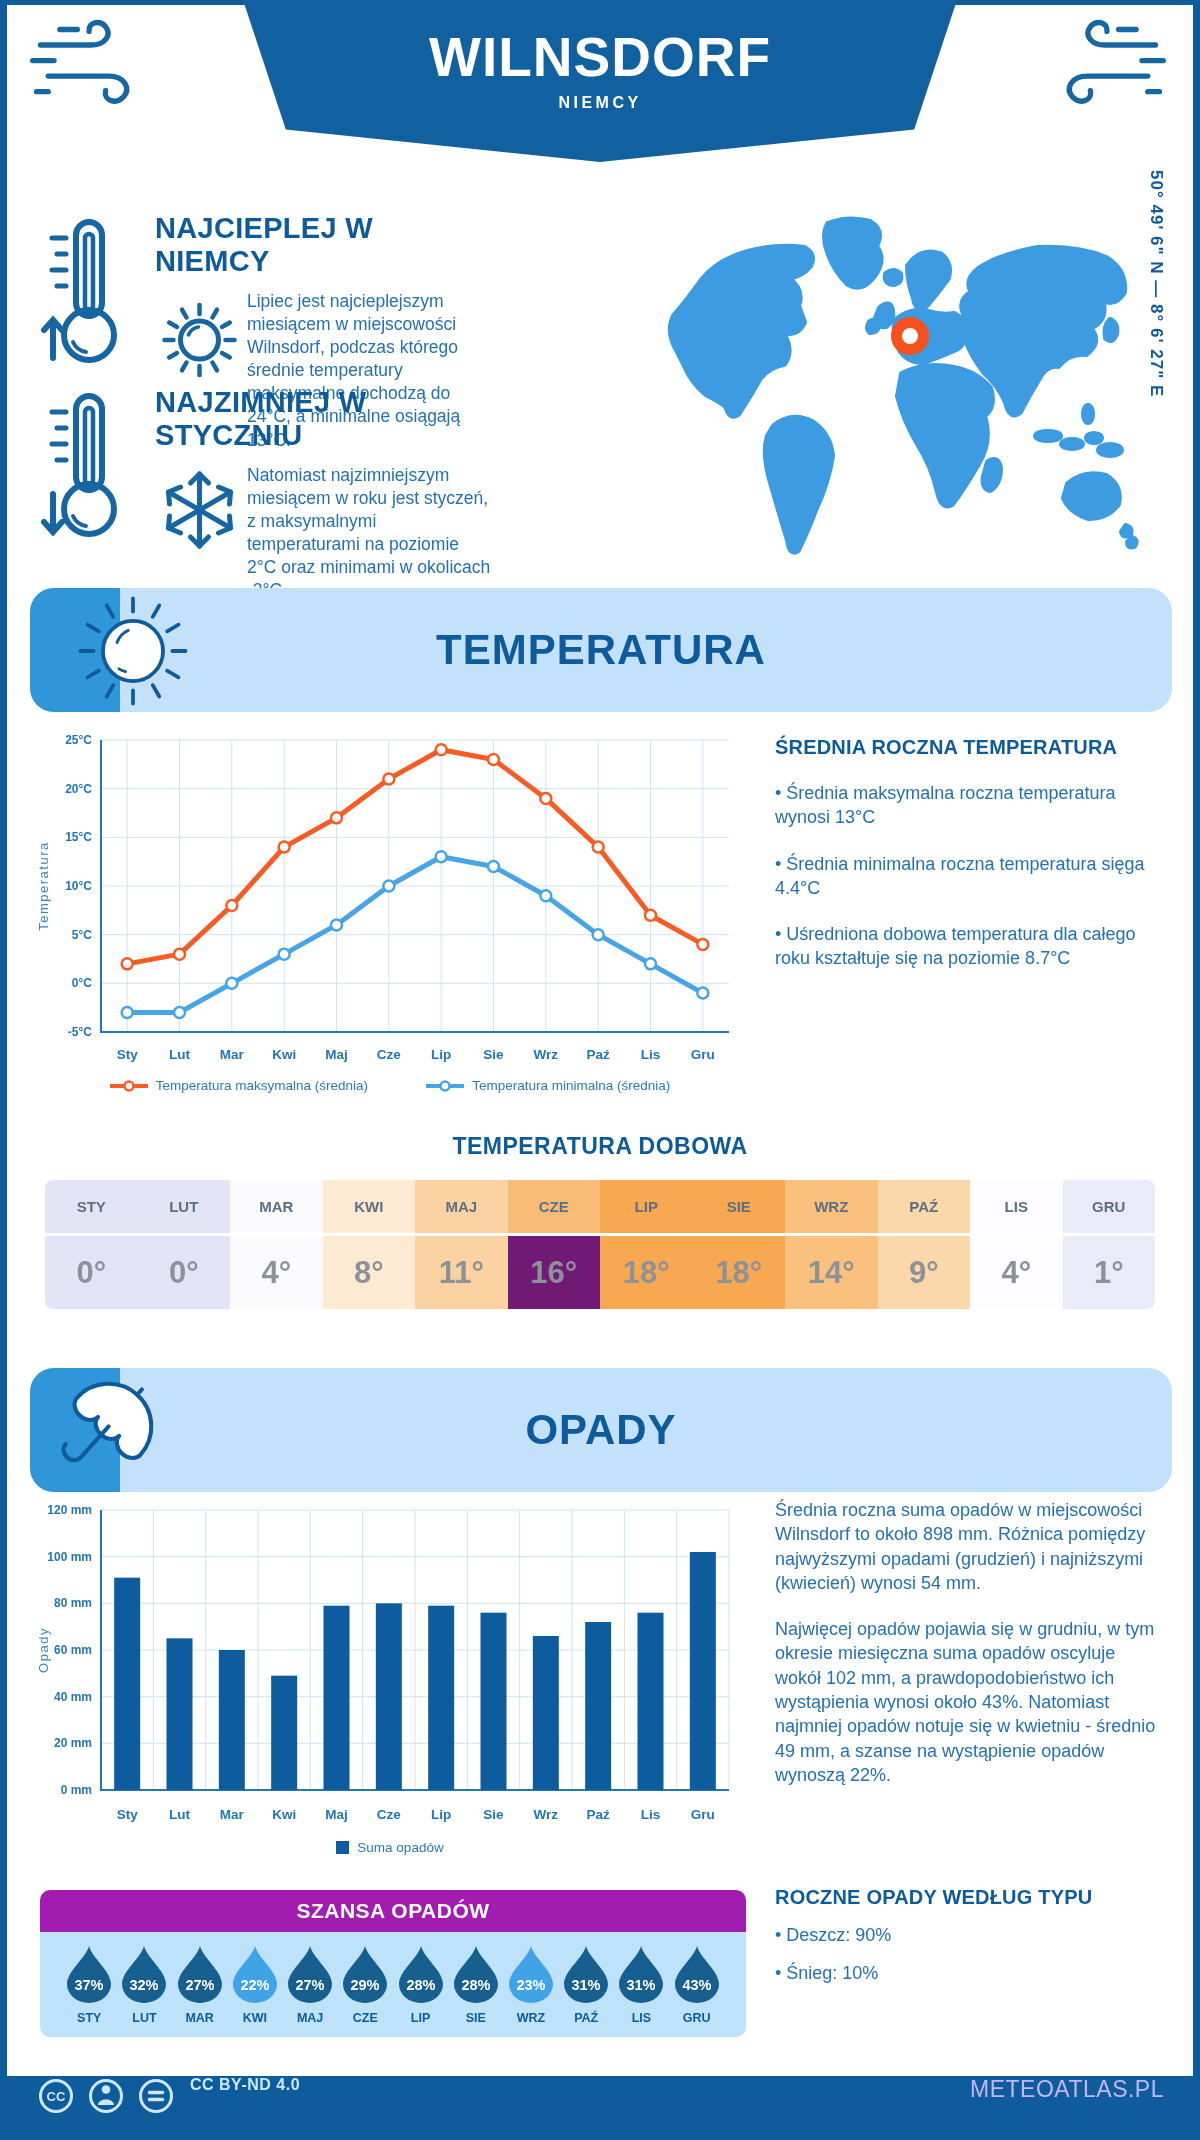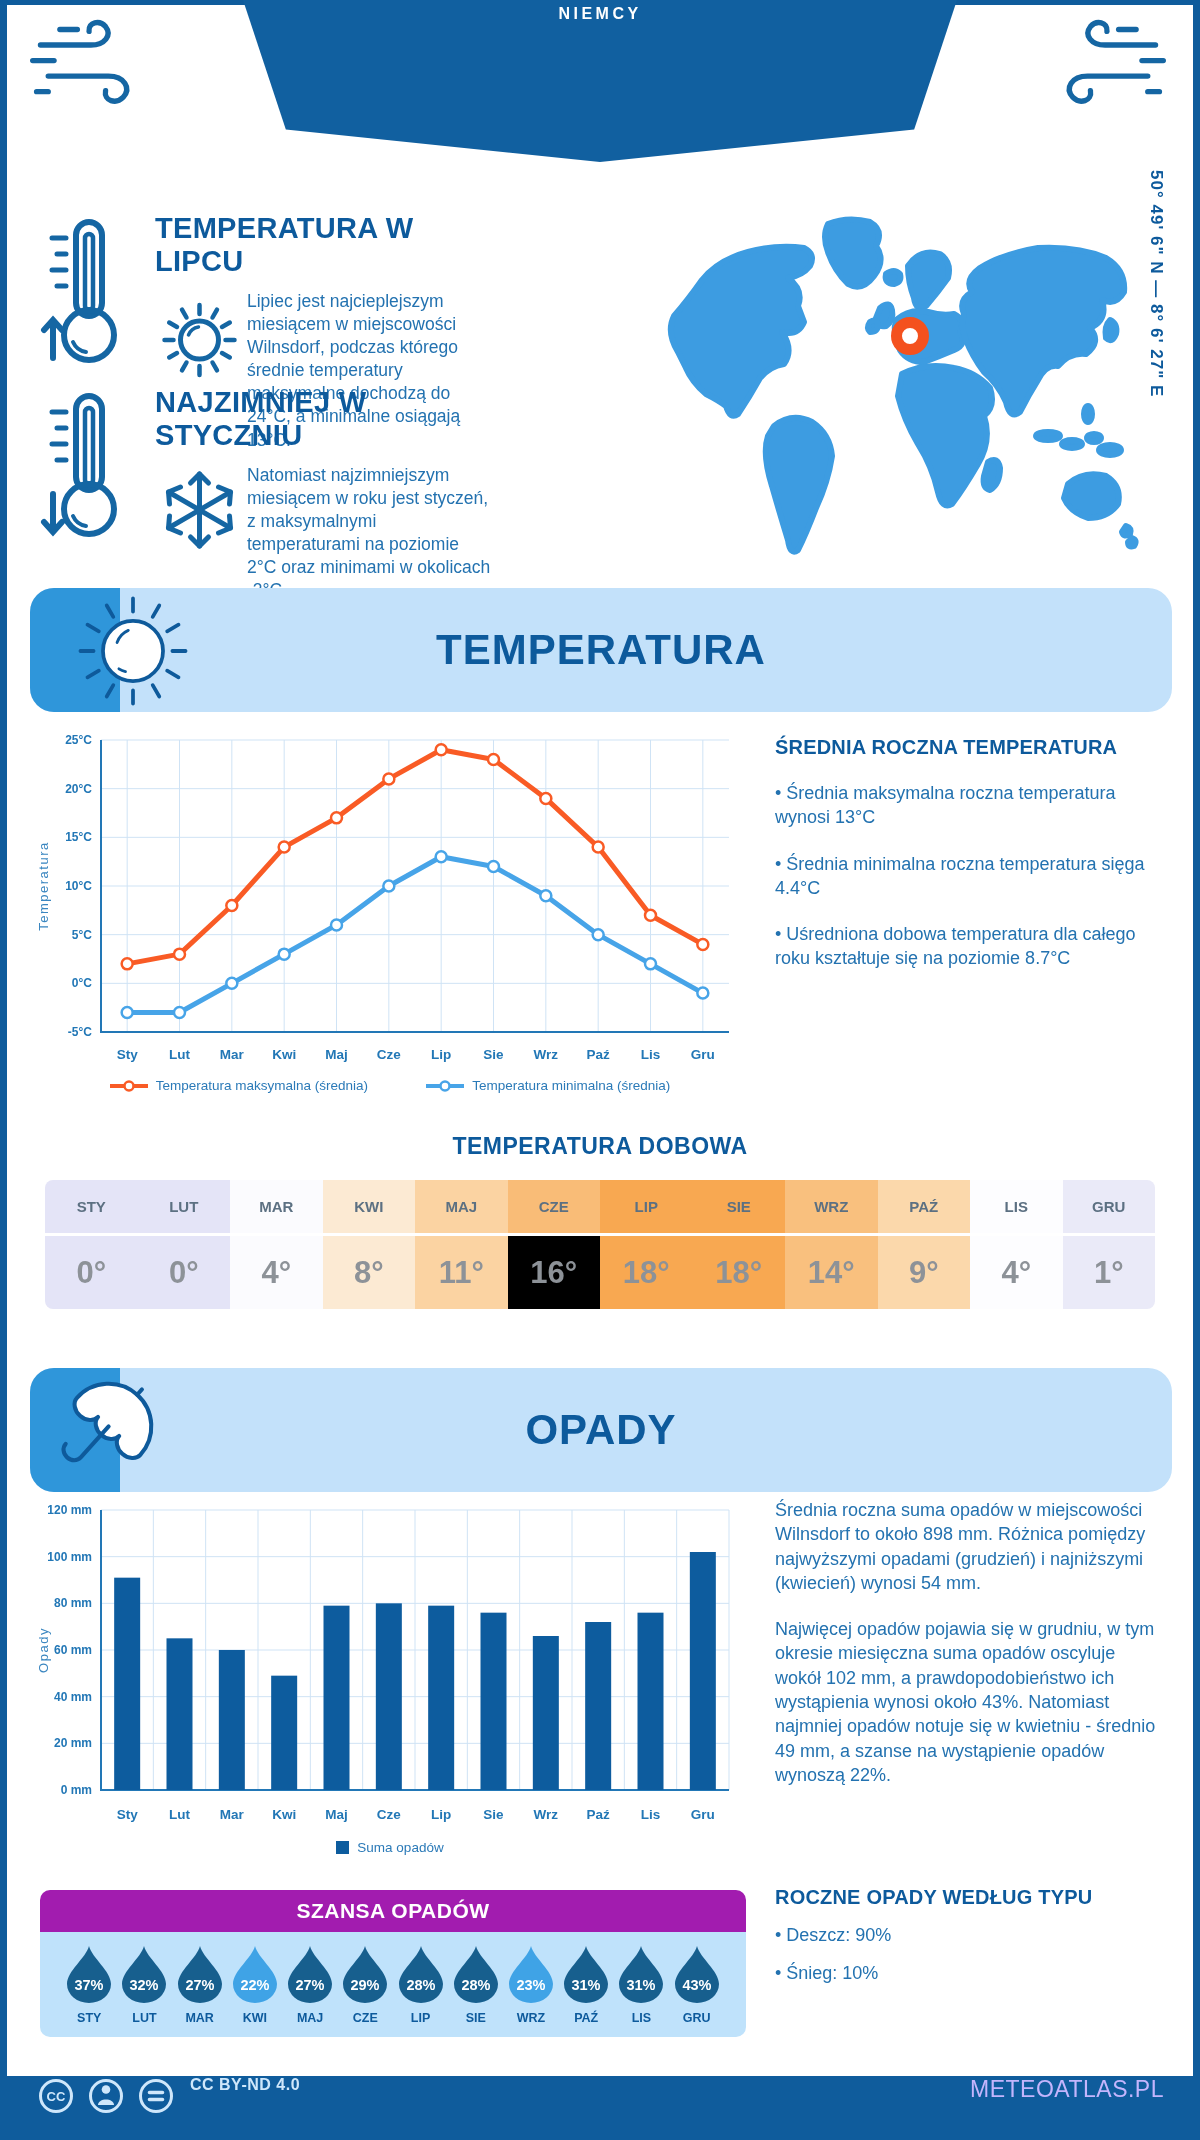--- a/index.html
+++ b/index.html
@@ -96,35 +96,36 @@
     <g stroke="#1566a3" stroke-width="5.5" fill="none" stroke-linecap="round">
       <path d="M14 34 H66 C80 34 88 24 81 15 C75 8 63 10 64 20"></path>
       <path d="M6 50 H28"></path>
       <path d="M22 66 H84 C100 66 108 78 99 88 C92 95 79 92 81 81"></path>
       <path d="M10 82 H22"></path>
       <path d="M34 18 H52"></path>
     </g>
   </svg>
 
   <div class="banner">
+    <h1>WILNSDORF</h1>
     <div class="sub">NIEMCY</div>
   </div>
 
   <div class="info-block" id="warm">
     <svg class="thermo" width="95" height="150" viewBox="0 0 95 150">
       <g stroke="#1566a3" fill="none" stroke-linecap="round">
         <path stroke-width="5" d="M12 22 H26 M17 38 H26 M12 54 H26 M17 70 H26"></path>
         <rect x="36" y="6" width="26" height="94" rx="13" stroke-width="6"></rect>
         <rect x="45" y="18" width="8" height="76" rx="4" stroke-width="4.5"></rect>
         <circle cx="49" cy="119" r="25" stroke-width="6"></circle>
         <path d="M33 126 A17 17 0 0 0 46 136" stroke-width="4"></path>
         <path stroke-width="6" d="M13 142 V106 M4 114 L13 104 L22 114"></path>
       </g>
     </svg>
-    <h2 class="ib-title">TEMPERATURA W LIPCU</h2>
+    <h2 class="ib-title">NAJCIEPLEJ W NIEMCY</h2>
     <div class="ib-row">
       <svg class="ib-icon" width="90" height="104" viewBox="0 0 90 104">
         <g stroke="#1566a3" fill="none" stroke-linecap="round">
           <circle cx="45" cy="52" r="19" stroke-width="5"></circle>
           <path d="M34 47 A13 13 0 0 1 44 39" stroke-width="3.5"></path>
           <path stroke-width="4.5" d="M71 52 H80 M67.5 39 L75.3 34.5 M58 29.5 L62.5 21.7 M45 26 V17 M32 29.5 L27.5 21.7 M22.5 39 L14.7 34.5 M19 52 H10 M22.5 65 L14.7 69.5 M32 74.5 L27.5 82.3 M45 78 V87 M58 74.5 L62.5 82.3 M67.5 65 L75.3 69.5"></path>
         </g>
       </svg>
       <p class="ib-text">Lipiec jest najcieplejszym miesiącem w miejscowości Wilnsdorf, podczas którego średnie temperatury maksymalne dochodzą do 24°C, a minimalne osiągają 13°C.</p>
     </div>
@@ -308,21 +309,21 @@
       <div class="dt-col">
         <div class="dt-m" style="background: rgb(252, 234, 211);">KWI</div>
         <div class="dt-v" style="background: rgb(252, 234, 211);">8°</div>
       </div>
       <div class="dt-col">
         <div class="dt-m" style="background: rgb(251, 211, 162);">MAJ</div>
         <div class="dt-v" style="background: rgb(251, 211, 162);">11°</div>
       </div>
       <div class="dt-col">
         <div class="dt-m" style="background: rgb(249, 188, 119);">CZE</div>
-        <div class="dt-v" style="background: #000000;">16°</div>
+        <div class="dt-v" style="background: #701a75;">16°</div>
       </div>
       <div class="dt-col">
         <div class="dt-m" style="background: rgb(248, 168, 81);">LIP</div>
         <div class="dt-v" style="background: rgb(248, 168, 81);">18°</div>
       </div>
       <div class="dt-col">
         <div class="dt-m" style="background: rgb(248, 168, 81);">SIE</div>
         <div class="dt-v" style="background: rgb(248, 168, 81);">18°</div>
       </div>
       <div class="dt-col">

